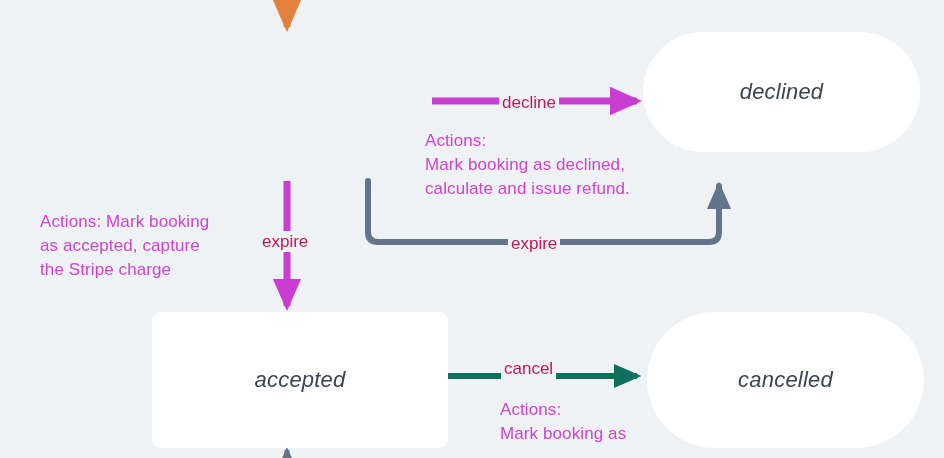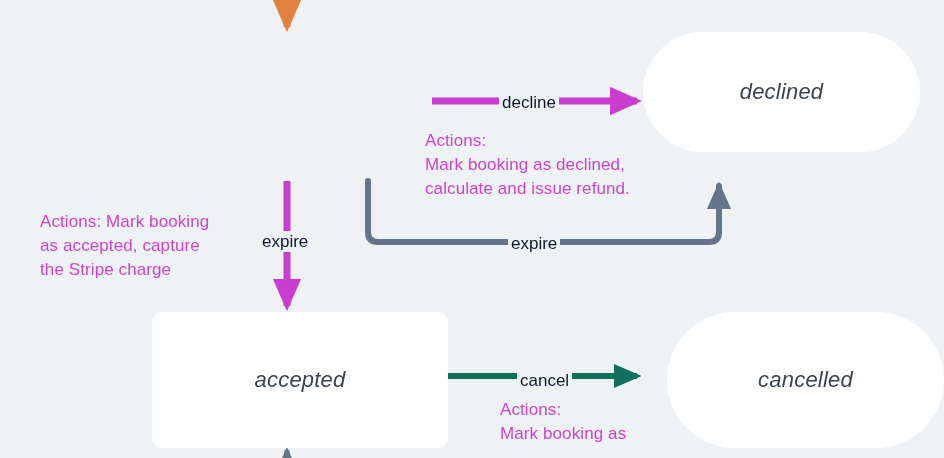--- a/index.html
+++ b/index.html
@@ -19,21 +19,21 @@
     font-style:italic;
     font-size:22px;
     font-weight:400;
     letter-spacing:.2px;
   }
   .node.rect{border-radius:9px;}
   .node.pill{border-radius:999px;}
 
   .edge-label{
     position:absolute;
-    color:#0f172a;
+    color:#be185d;
     font-size:17px;
     font-style:normal;
     background:#eff2f5;
     white-space:nowrap;
     line-height:1;
     padding:2px 3px;
   }
   .note{
     position:absolute;
     color:#cc44cc;
@@ -83,31 +83,31 @@
 
 
   <div class="node pill" style="left:643px;top:32px;width:277px;height:120px;">
     <span>declined</span>
   </div>
 
   <div class="node rect" style="left:152px;top:312px;width:296px;height:136px;">
     <span>accepted</span>
   </div>
 
-  <div class="node pill" style="left:667px;top:312px;width:277px;height:136px;">
+  <div class="node pill" style="left:647px;top:312px;width:277px;height:136px;">
     <span>cancelled</span>
   </div>
 
   <div class="edge-label" style="left:499px;top:92px;">decline</div>
 
   <div class="edge-label" style="left:508px;top:233px;">expire</div>
 
   <div class="edge-label" style="left:259px;top:231px;">expire</div>
 
-  <div class="edge-label" style="left:501px;top:370px;margin-left:16px;">cancel</div>
+  <div class="edge-label" style="left:501px;top:358px;">cancel</div>
 
   <div class="note" style="left:40px;top:190px;margin-top:20px;">Actions: Mark booking
 as accepted, capture
 the Stripe charge</div>
 
   <div class="note" style="left:425px;top:129px;">Actions:
 Mark booking as declined,
 calculate and issue refund.</div>
 
   <div class="note" style="left:500px;top:398px;">Actions:

